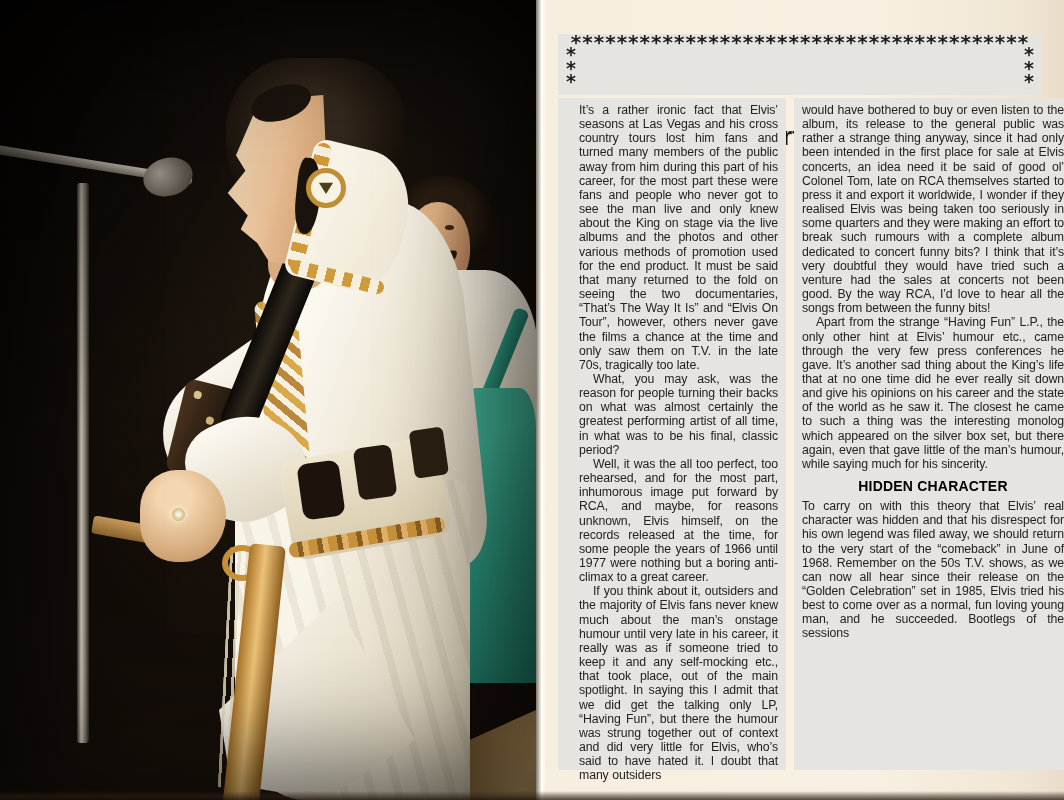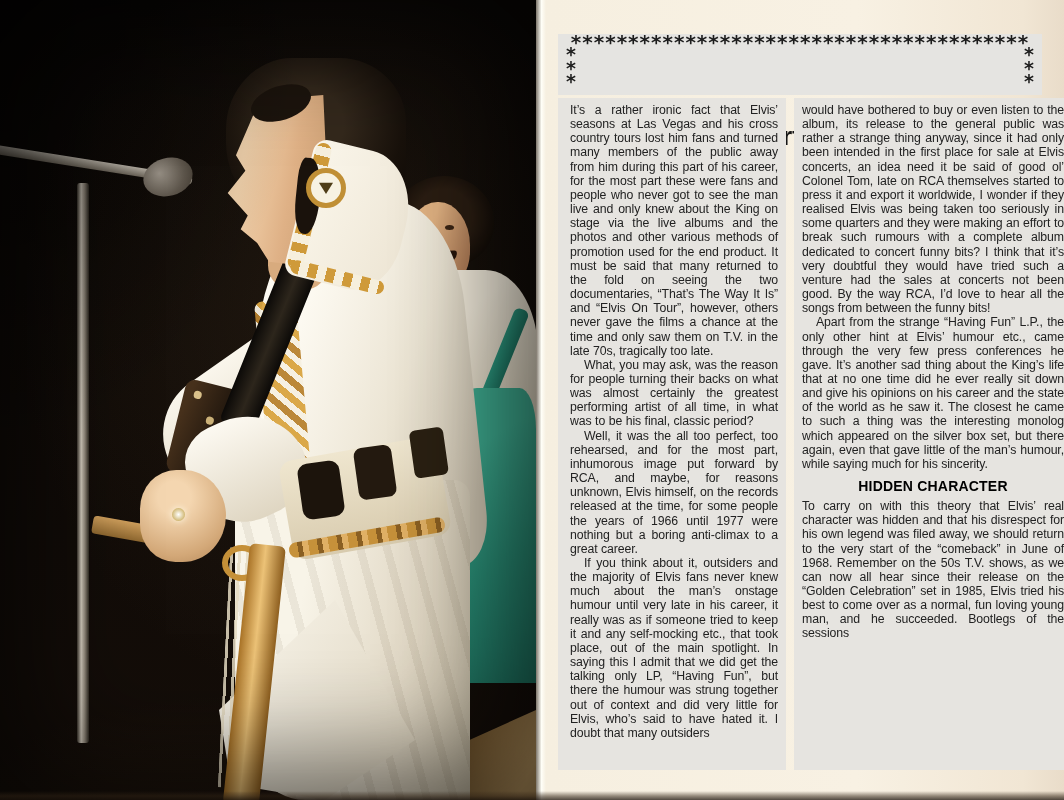--- a/index.html
+++ b/index.html
@@ -132,21 +132,21 @@
     font-family:"DejaVu Sans",sans-serif;font-weight:bold;font-size:19px;}
   .ast-col span{display:block;height:13.5px;line-height:15px;}
   .ast-col.left{left:4px;}
   .ast-col.right{right:4px;}
   .title-line{position:absolute;left:38px;right:28px;top:40px;display:flex;align-items:flex-end;margin-top:48px;}
   .title-line h1{margin:0 0 0 8px;font-size:25.5px;letter-spacing:-0.2px;color:#151515;
     font-family:"Liberation Sans",sans-serif;font-weight:bold;}
   .byline{margin-left:auto;font-size:14.5px;font-weight:normal;letter-spacing:0.2px;color:#1b1b1b;padding-right:4px;}
 
   .col{position:absolute;top:98px;height:672px;background:#e6e4e0;}
-  .col1{left:12px;width:228px;padding:5px 8px 0 12px;}
+  .col1{left:12px;width:228px;padding:5px 8px 0 21px;}
   .col2{left:248px;width:279px;padding:5px 9px 0 8px;}
   .col p{margin:0;font-size:12.3px;line-height:14.15px;text-align:justify;color:#222;
     letter-spacing:-0.1px;word-spacing:0.2px;}
   .col p.indent{text-indent:14px;}
   .subhead{margin:7px 0 5px;text-align:center;font-size:14px;letter-spacing:0.2px;color:#000000;
     font-weight:bold;}
 
   .scan-edge-bottom{position:absolute;left:0;right:0;bottom:0;height:9px;z-index:20;
     background:linear-gradient(rgba(40,28,16,0),rgba(50,36,22,.5) 55%,rgba(25,17,10,.75));}
 </style>

